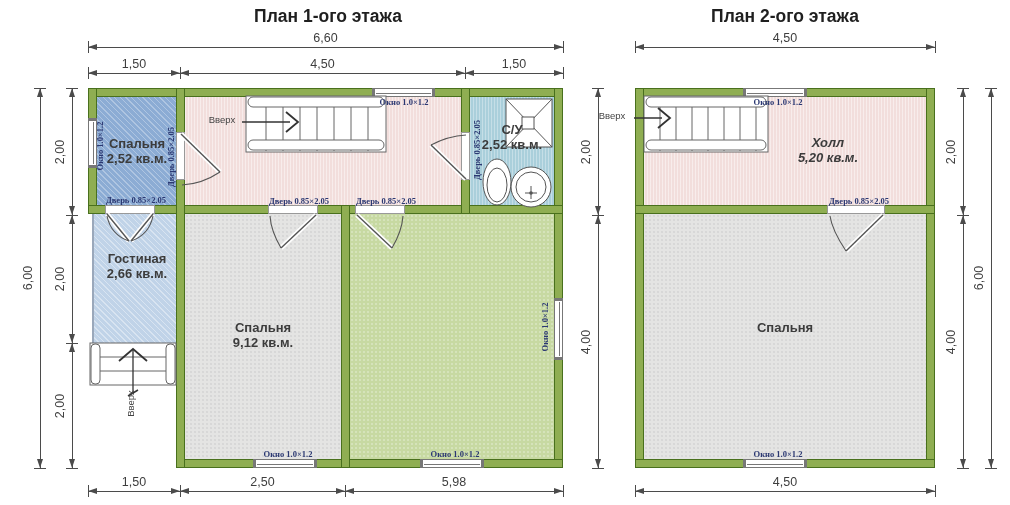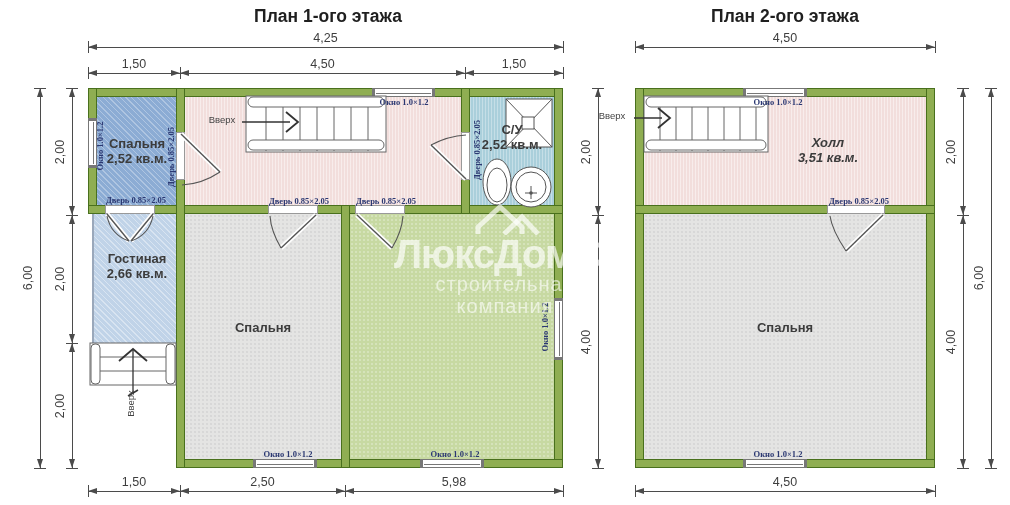--- a/index.html
+++ b/index.html
@@ -184,24 +184,25 @@
   <div class="rlab" style="left:470px;top:122px;width:84px;">
       <span>С/У</span>
       <span>2,52 кв.м.</span>
     </div>
   <div class="rlab" style="left:97px;top:251px;width:80px;">
       <span>Гостиная</span>
       <span>2,66 кв.м.</span>
     </div>
   <div class="rlab" style="left:185px;top:320px;width:156px;">
       <span>Спальня</span>
+      <span>9,12 кв.м.</span>
     </div>
   <div class="rlab" style="left:740px;top:135px;width:176px;font-style:italic;">
       <span>Холл</span>
-      <span>3,51 кв.м.</span>
+      <span>5,20 кв.м.</span>
     </div>
   <div class="rlab" style="left:644px;top:320px;width:282px;">
       <span>Спальня</span>
     </div>
 
   <div class="slab rot" style="left:63px;top:141px;">Окно 1.0×1.2</div>
   <div class="slab" style="left:367px;top:97px;">Окно 1.0×1.2</div>
   <div class="slab rot" style="left:508px;top:322px;">Окно 1.0×1.2</div>
   <div class="slab" style="left:251px;top:449px;">Окно 1.0×1.2</div>
   <div class="slab" style="left:418px;top:449px;">Окно 1.0×1.2</div>
@@ -213,21 +214,21 @@
   <div class="slab" style="left:262px;top:196px;">Дверь 0.85×2.05</div>
   <div class="slab" style="left:349px;top:196px;">Дверь 0.85×2.05</div>
   <div class="slab rot" style="left:440px;top:145px;">Дверь 0.85×2.05</div>
   <div class="slab" style="left:822px;top:196px;">Дверь 0.85×2.05</div>
 
   <div class="uplab" style="left:202px;top:114px;">Вверх</div>
   <div class="uplab" style="left:592px;top:110px;">Вверх</div>
   <div class="uplab rot" style="left:110px;top:398px;">Вверх</div>
 
   <div class="dimh" style="left:88px;top:47px;width:475px;">
-      <span class="dlab">4,25</span>
+      <span class="dlab">6,60</span>
     </div>
   <div class="dimh" style="left:88px;top:73px;width:92px;">
       <span class="dlab">1,50</span>
     </div>
   <div class="dimh" style="left:180px;top:73px;width:285px;">
       <span class="dlab">4,50</span>
     </div>
   <div class="dimh" style="left:465px;top:73px;width:98px;">
       <span class="dlab">1,50</span>
     </div>
@@ -297,22 +298,14 @@
   <div class="th" style="left:66px;top:468px;"></div>
   <div class="th" style="left:592px;top:88px;"></div>
   <div class="th" style="left:592px;top:215px;"></div>
   <div class="th" style="left:592px;top:468px;"></div>
   <div class="th" style="left:957px;top:88px;"></div>
   <div class="th" style="left:957px;top:215px;"></div>
   <div class="th" style="left:957px;top:468px;"></div>
   <div class="th" style="left:985px;top:88px;"></div>
   <div class="th" style="left:985px;top:468px;"></div>
 
-  <div class="wm">
-    <svg width="70" height="32" viewBox="0 0 70 32" style="display:block;margin:0 auto;">
-      <path d="M8 31V24L30 4L52 24V31" fill="none" stroke="rgba(255,255,255,.66)" stroke-width="5"></path>
-      <path d="M34 31L52 14L68 31" fill="none" stroke="rgba(255,255,255,.66)" stroke-width="5"></path>
-    </svg>
-    <div class="wm-brand">ЛюксДом53</div>
-    <div class="wm-tag">строительная компания</div>
-  </div>
 
 </div>
 
 </body></html>

